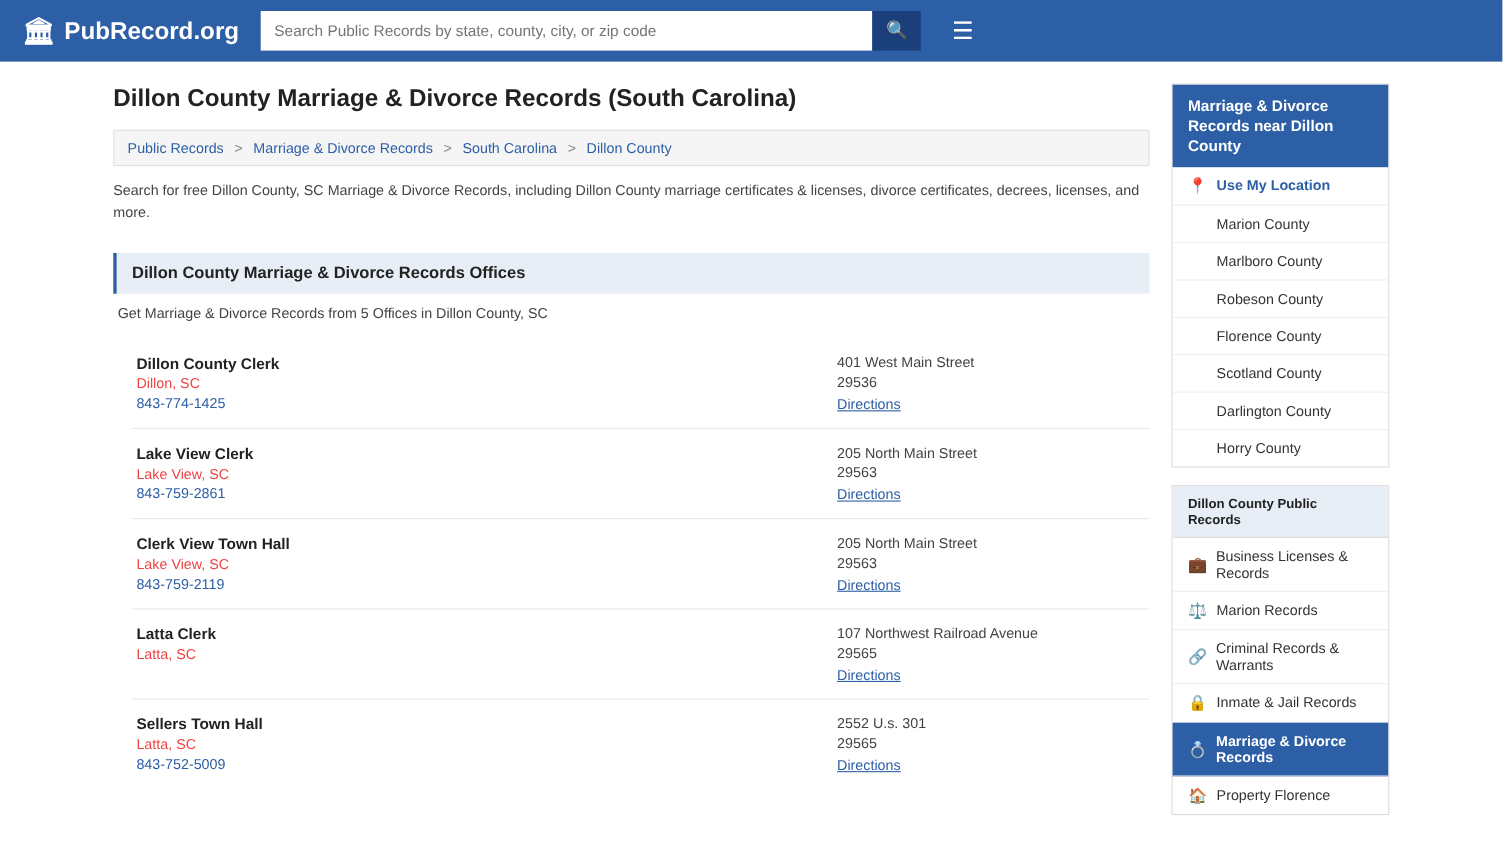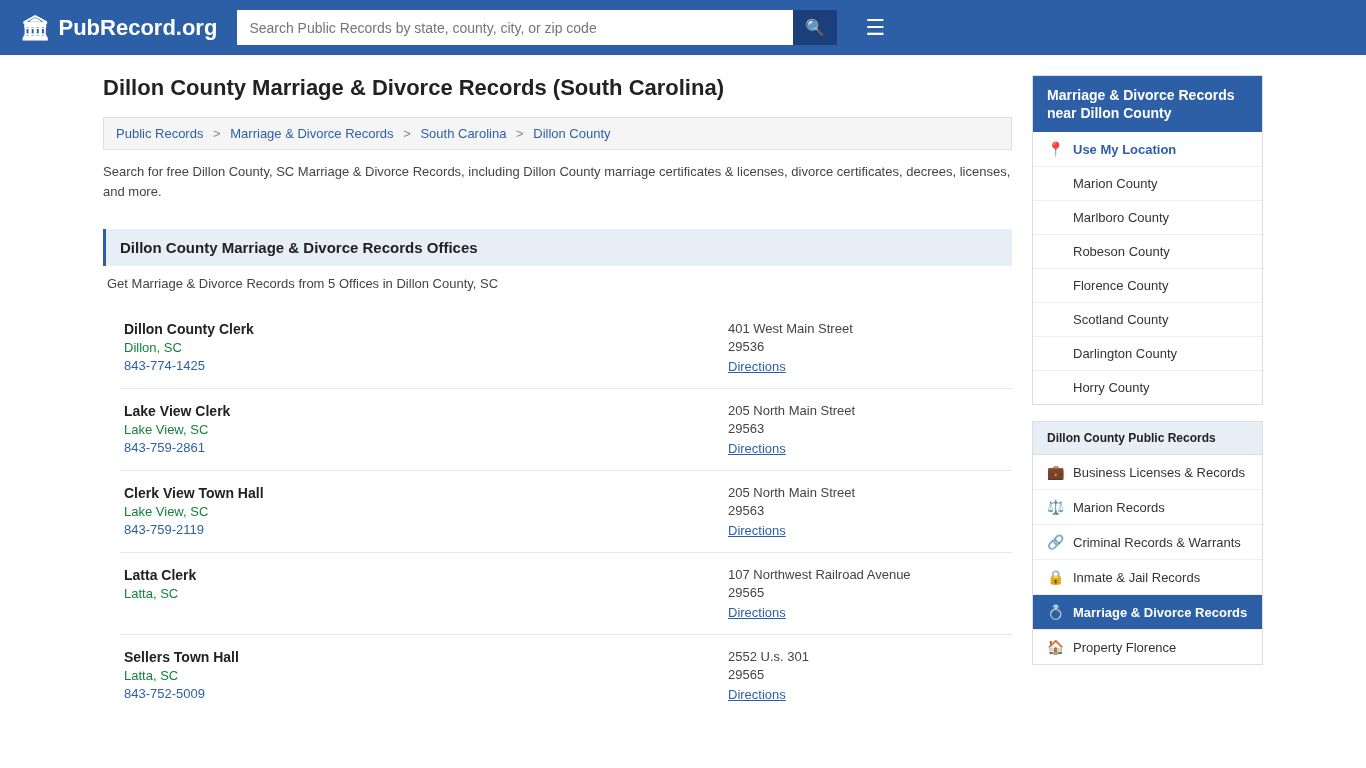--- a/index.html
+++ b/index.html
@@ -60,21 +60,21 @@
       max-width: 1200px;
       margin: 0 auto;
       padding: 20px;
       display: flex;
       gap: 20px;
     }
     .content-area {
       flex: 1;
     }
     .sidebar {
-      width: 231px;
+      width: 198px;
       flex-shrink: 0;
     }
 
     
     .page-title {
       font-size: 22px;
       font-weight: bold;
       color: #222;
       margin-bottom: 16px;
     }
@@ -135,21 +135,21 @@
     .office-left {
       flex: 1;
     }
     .office-name {
       font-weight: bold;
       font-size: 14px;
       color: #222;
       margin-bottom: 3px;
     }
     .office-city {
-      color: #15803d;
+      color: #ef4444;
       font-size: 13px;
       margin-bottom: 3px;
     }
     .office-phone {
       color: #2d5fa6;
       font-size: 13px;
     }
     .office-right {
       width: 280px;
       text-align: left;

